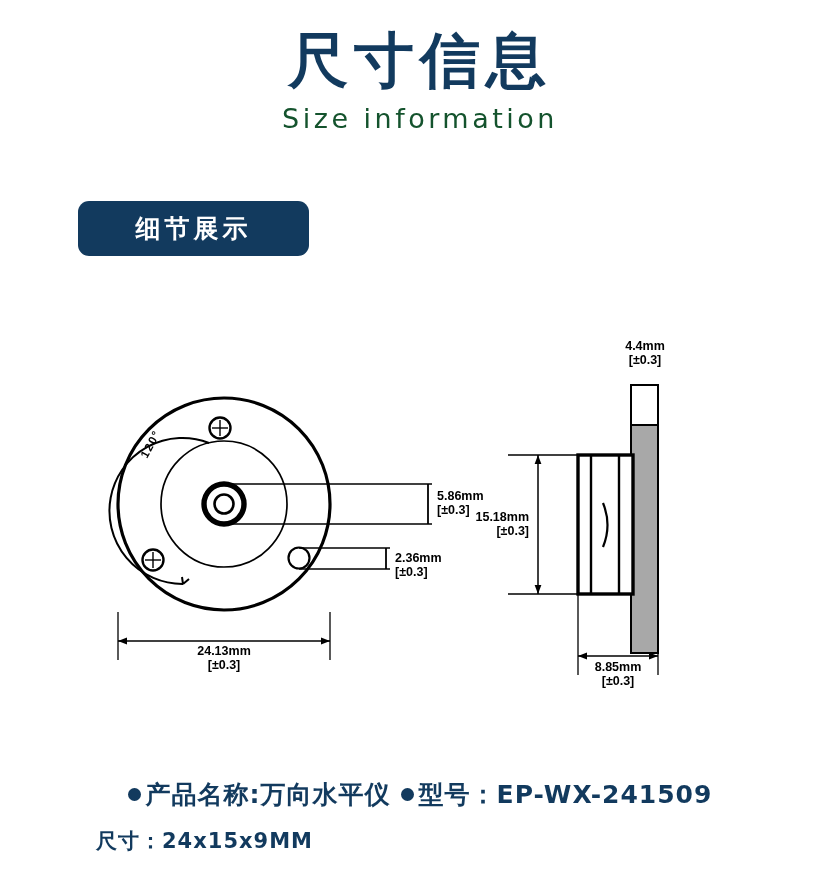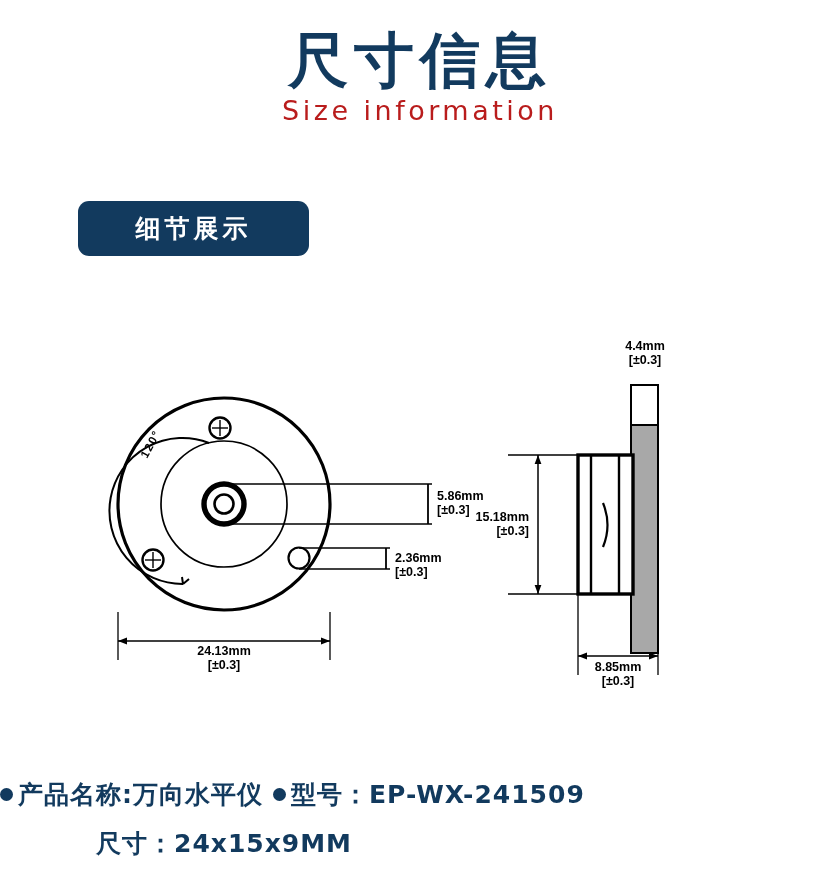--- a/index.html
+++ b/index.html
@@ -25,24 +25,24 @@
   }
   #title-cn {
     font-size: 60px;
     font-weight: 700;
     color: #123a5e;
     letter-spacing: 6px;
     line-height: 1.08;
     font-family: "DejaVu Sans", "Liberation Sans", sans-serif;
   }
   #title-en {
-    margin-top: 2px;
+    margin-top: 10px;
     font-size: 27px;
     font-weight: 500;
-    color: #b91c1c;
+    color: #14532d;
     letter-spacing: 3.5px;
     font-family: "DejaVu Sans", "Liberation Sans", sans-serif;
   }
 
   
   #detail-badge {
     position: absolute;
     left: 78px;
     top: 201px;
     width: 231px;
@@ -74,30 +74,30 @@
   
   #product-info {
     position: absolute;
     left: 0;
     top: 778px;
     width: 840px;
     color: #123a5e;
     font-family: "DejaVu Sans", "Liberation Sans", sans-serif;
   }
   #product-line-1 {
-    text-align: left;
+    text-align: center;
     font-size: 25px;
     font-weight: 700;
     letter-spacing: 1px;
     white-space: nowrap;
   }
   #product-line-2 {
     margin-top: 16px;
     padding-left: 96px;
-    font-size: 25px;
+    font-size: 21px;
     font-weight: 700;
     letter-spacing: 1px;
   }
   .bullet-dot {
     display: inline-block;
     width: 13px;
     height: 13px;
     border-radius: 50%;
     background: #123a5e;
     margin-right: 5px;

